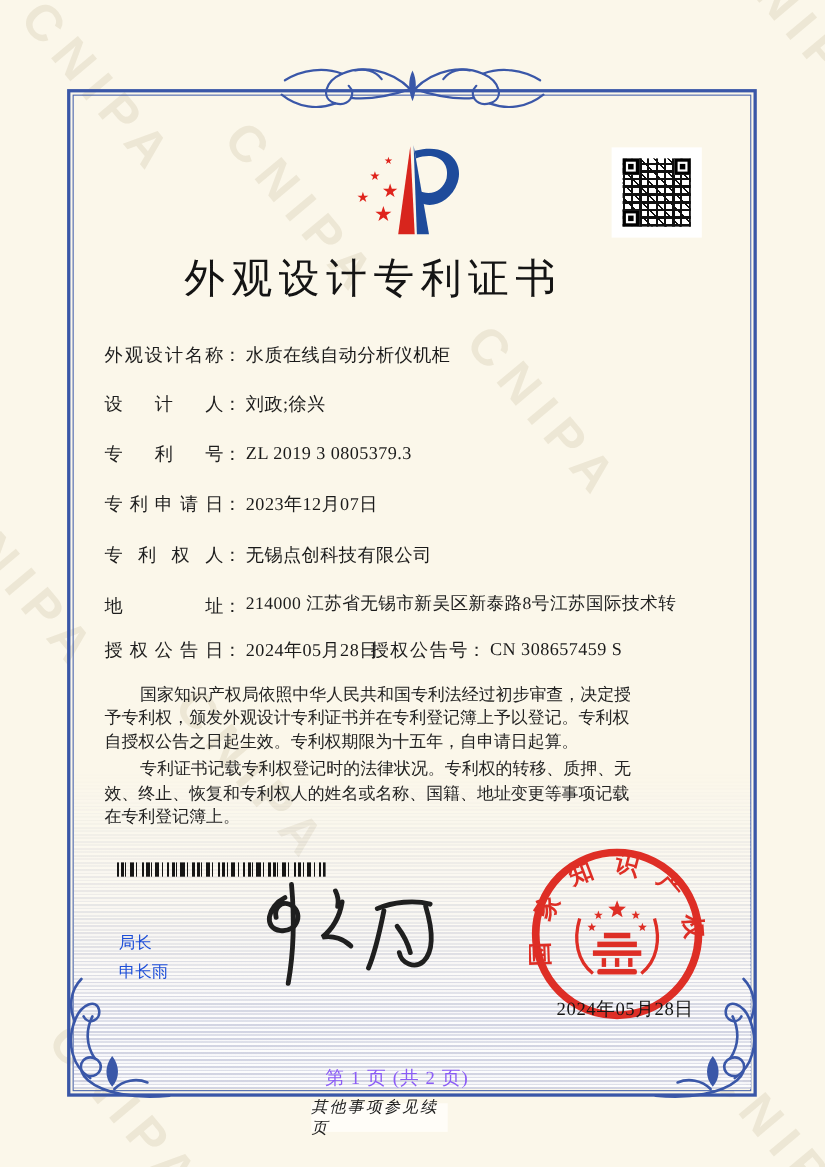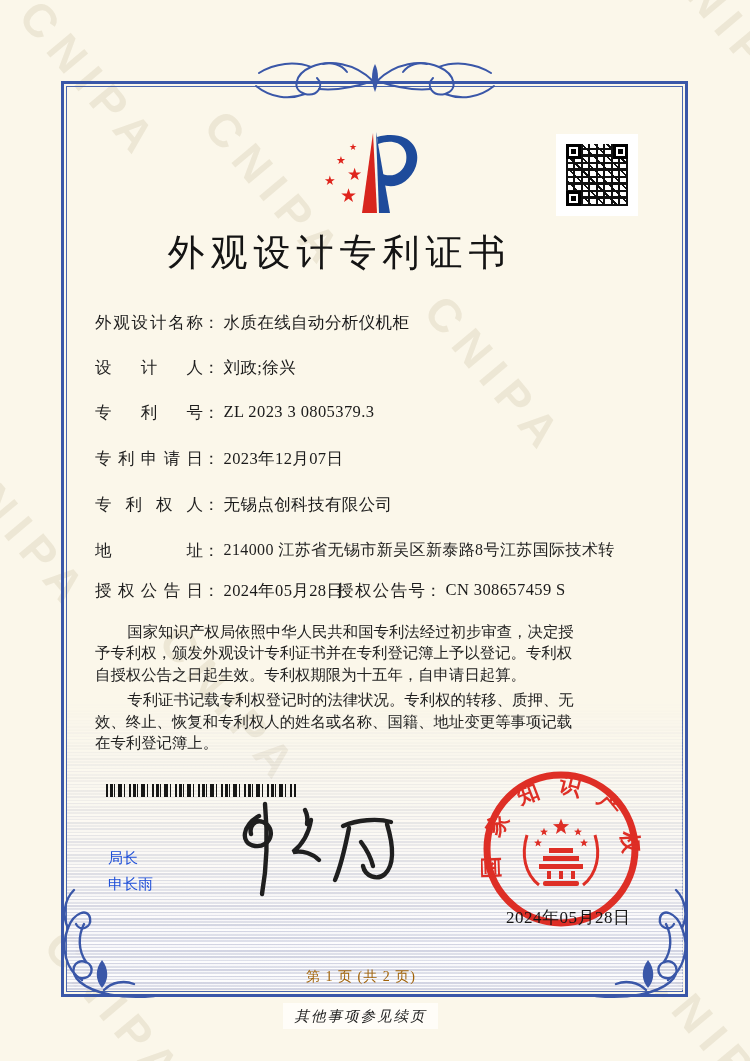--- a/index.html
+++ b/index.html
@@ -85,24 +85,24 @@
   .signature{position:absolute; left:225px; top:798px;}
   
   .seal{position:absolute; left:481px; top:769px; width:160px; height:160px; opacity:.93;}
   .seal-date{
     position:absolute; left:506px; top:906px; font-size:17px; color:#161616;
     letter-spacing:.5px; white-space:nowrap;
   }
   
   .page-num{
     position:absolute; left:61px; top:968px; width:600px; text-align:center;
-    font-size:14px; color:#a16207; letter-spacing:1px;
+    font-size:17px; color:#8b5cf6; letter-spacing:1px;
   }
   .note{
-    position:absolute; left:283px; top:1003px; width:155px; height:26px;
+    position:absolute; left:283px; top:1003px; width:124px; height:26px;
     background:#fffdf8; display:flex; align-items:center; justify-content:center;
     font-style:italic; font-size:14.5px; letter-spacing:2px; color:#222;
   }
 </style>
 </head>
 <body>
 
 <div class="page">
 
   <span class="wm" style="left:90px;top:80px">CNIPA</span>
@@ -175,21 +175,21 @@
 
   <div class="title">外观设计专利证书</div>
 
   <div class="field" style="top:312px">
     <span class="flabel">外观设计名称</span><span class="fcolon">：</span><span class="fvalue">水质在线自动分析仪机柜</span>
   </div>
   <div class="field" style="top:357px">
     <span class="flabel">设计人</span><span class="fcolon">：</span><span class="fvalue">刘政;徐兴</span>
   </div>
   <div class="field" style="top:402px">
-    <span class="flabel">专利号</span><span class="fcolon">：</span><span class="fvalue">ZL 2023 3 0805379.3</span>
+    <span class="flabel">专利号</span><span class="fcolon">：</span><span class="fvalue">ZL 2019 3 0805379.3</span>
   </div>
   <div class="field" style="top:448px">
     <span class="flabel">专利申请日</span><span class="fcolon">：</span><span class="fvalue">2023年12月07日</span>
   </div>
   <div class="field" style="top:494px">
     <span class="flabel">专利权人</span><span class="fcolon">：</span><span class="fvalue">无锡点创科技有限公司</span>
   </div>
   <div class="field" style="top:540px">
     <span class="flabel">地址</span><span class="fcolon">：</span><span class="addr-lines"><div>214000 江苏省无锡市新吴区新泰路8号江苏国际技术转</div></span>
   </div>

